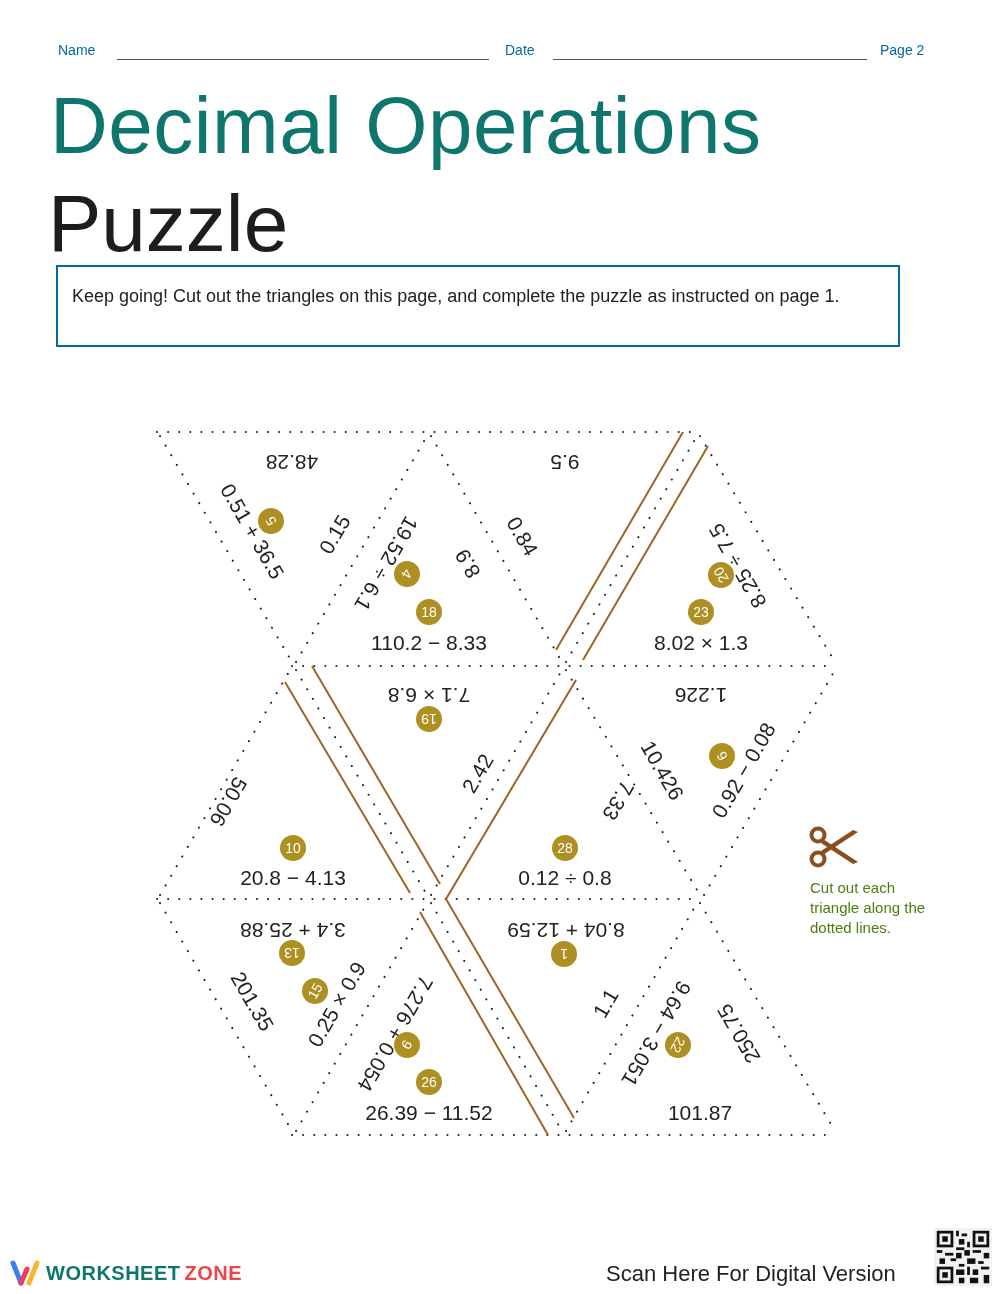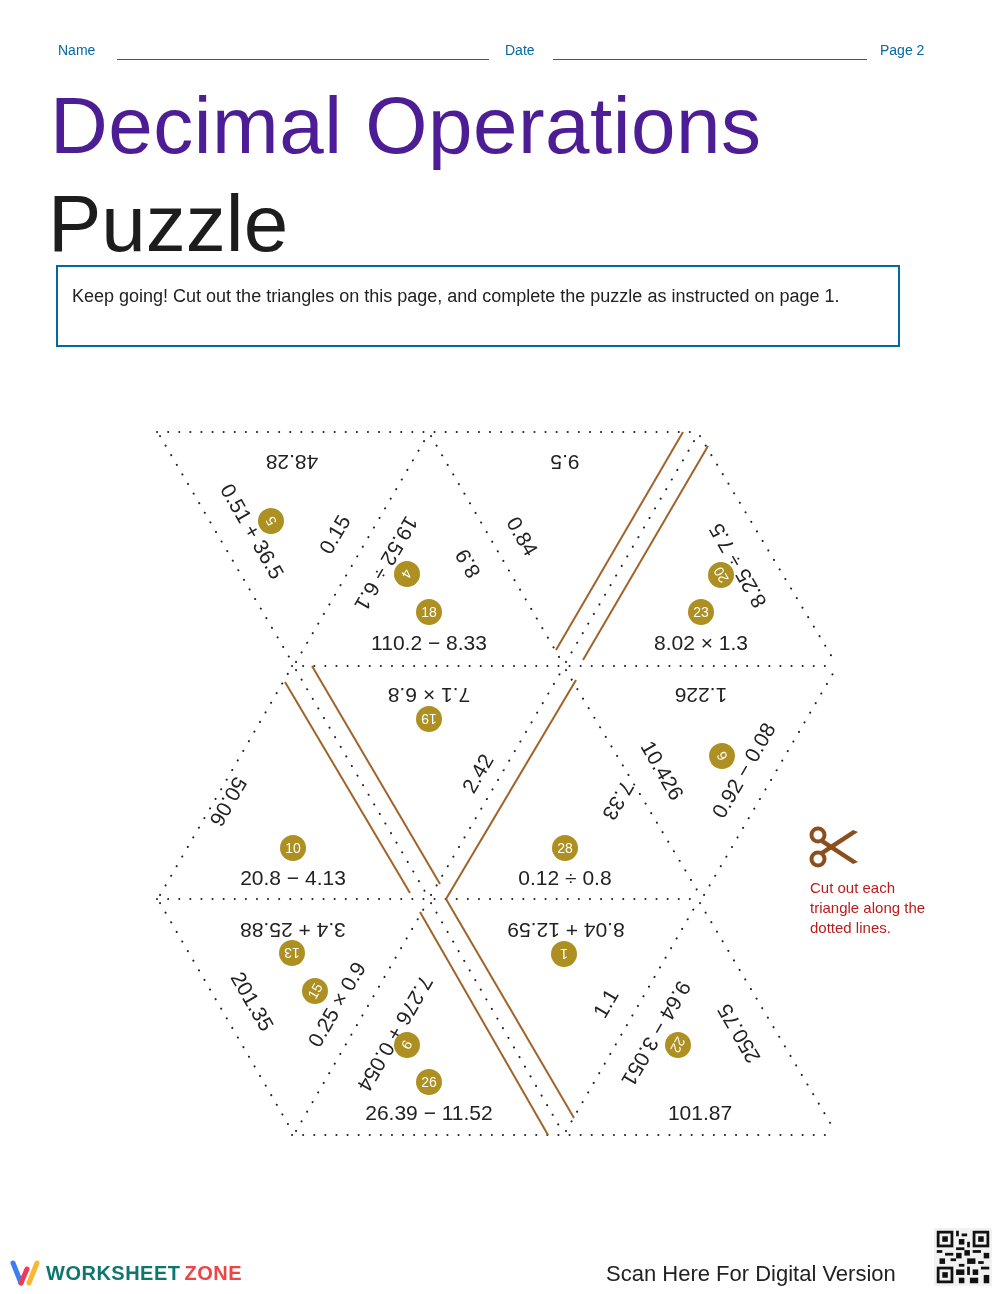--- a/index.html
+++ b/index.html
@@ -1,30 +1,30 @@
 <!DOCTYPE html>
 <html><head>
 <meta charset="utf-8">
 <style>
   html, body { margin:0; padding:0; background:#ffffff; }
   body { width:1000px; height:1294px; position:relative; overflow:hidden;
          font-family:"Liberation Sans", "DejaVu Sans", sans-serif; color:#222; }
   .hdr { position:absolute; top:42px; font-size:14px; color:#0369a1; }
   .hdr-line { position:absolute; top:59px; height:1px; background:#555; }
-  .title1 { position:absolute; left:50px; top:78px; font-size:80px; color:#4c1d95;
+  .title1 { position:absolute; left:50px; top:78px; font-size:80px; color:#0f766e;
             letter-spacing:0.5px; line-height:96px; white-space:nowrap; }
   .title2 { position:absolute; left:48px; top:160px; font-size:80px; color:#1d1d1d;
             line-height:96px;margin-top:16px; }
   .instr { position:absolute; left:56px; top:265px; width:844px; height:82px;
            border:2px solid #0369a1; box-sizing:border-box; padding:15px 14px;
            font-size:18px; line-height:29px; color:#222; }
   #puzzle { position:absolute; left:0; top:0; }
   .lbl { font-family:"Liberation Sans", sans-serif; font-size:21px; fill:#222; }
   .badge-txt { font-family:"Liberation Sans", sans-serif; font-size:14px; fill:#fff; }
-  .note { position:absolute; left:810px; top:878px; font-size:15px; line-height:20px; color:#b91c1c; width:120px; }
+  .note { position:absolute; left:810px; top:878px; font-size:15px; line-height:20px; color:#4d7c0f; width:120px; }
   .scissors { position:absolute; left:808px; top:824px; width:56px; height:48px; }
   .logo { position:absolute; left:10px; top:1259px; display:flex; align-items:center; }
   .logo-w { font-size:20px; font-weight:bold; color:#0f766e; letter-spacing:0.5px; }
   .logo-z { font-size:20px; font-weight:bold; color:#ef4444; margin-left:4px; letter-spacing:0.5px; }
   .scan { position:absolute; left:606px; top:1261px; font-size:22px; color:#222; }
   .qr { position:absolute; left:934px; top:1228px; width:58px; height:58px; background:#f2f2f2; }
 </style>
 </head>
 <body>
 

